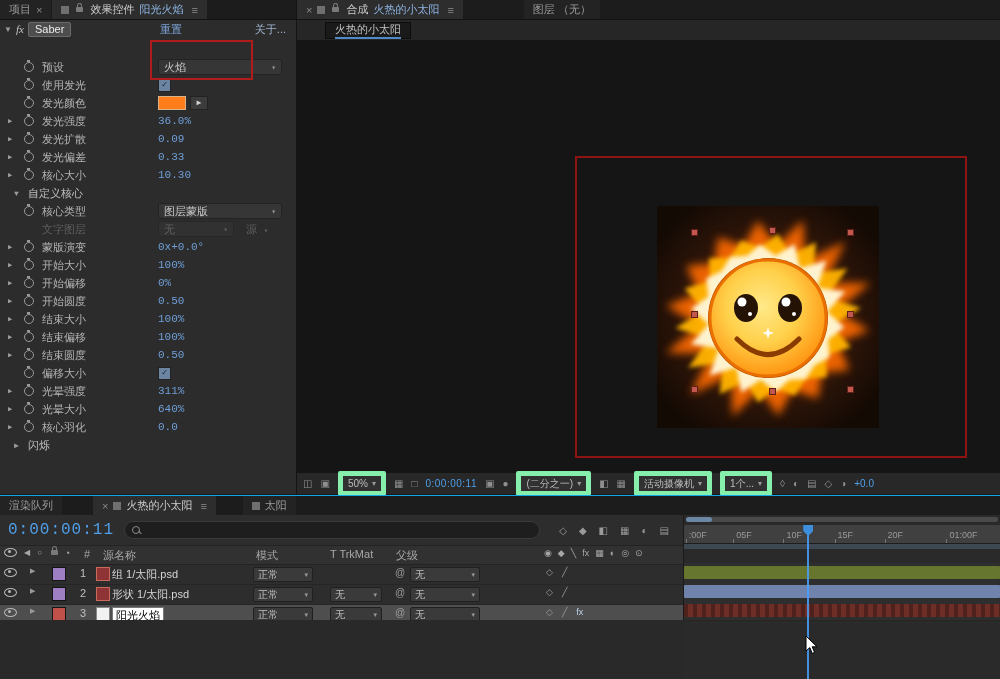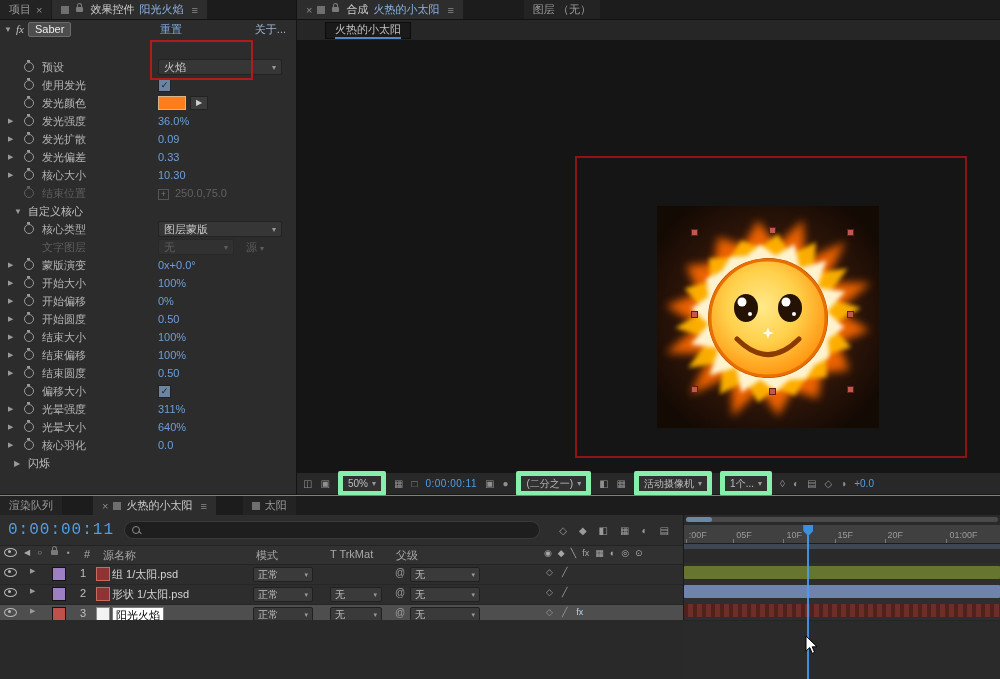--- a/index.html
+++ b/index.html
@@ -23,21 +23,21 @@
   
   #left-panel{left:0;top:0;width:296px;height:494px;background:#2c2c2c;border-right:1px solid #141414;}
   #breadcrumb{height:21px;line-height:21px;padding-left:8px;color:#9a9a9a;background:#2c2c2c;border-bottom:1px solid #242424;}
   #fx-header{height:18px;display:flex;align-items:center;position:relative;padding-left:4px;}
   #fx-header .tri{color:#9a9a9a;font-size:8px;width:12px;}
   .fxbadge{font-family:"Liberation Serif","DejaVu Serif",serif;font-style:italic;color:#c3c3c3;margin-right:4px;}
   .fxname{background:#4d4d4d;border:1px solid #6b6b6b;border-radius:2px;color:#ececec;padding:0 6px;line-height:13px;}
   #reset-link{position:absolute;left:160px;color:#7fa6d9;}
   #about-link{margin-left:auto;padding-right:10px;color:#9fb6cf;}
   #effect-rows{position:absolute;left:0;top:58px;right:0;bottom:0;overflow:hidden;}
-  .erow{height:18px;display:flex;align-items:center;padding-left:8px;}
+  .erow{height:18px;display:flex;align-items:center;padding-left:8px;font-family:Liberation Mono, monospace;}
   .c-arrow{width:16px;font-size:7px;color:#9a9a9a;}
   .c-sw{width:18px;display:flex;align-items:center;}
   .swc{display:inline-block;width:8px;height:8px;border:1px solid #9a9a9a;border-radius:50%;position:relative;}
   .swc::before{content:'';position:absolute;top:-3px;left:2px;width:3px;height:2px;background:#9a9a9a;}
   .c-label{width:116px;color:#b4b4b4;}
   .vnum{color:#6f9fd8;}
   .vpos{color:#616161;}
   .crossh{display:inline-block;border:1px solid #555;color:#777;width:9px;height:9px;line-height:8px;text-align:center;margin-right:6px;font-size:9px;}
   .dd{width:112px;height:14px;background:#363636;border:1px solid #232323;border-radius:2px;display:flex;align-items:center;padding:0 5px;color:#c8c8c8;}
   .dd i{margin-left:auto;font-size:8px;color:#999;}
@@ -202,28 +202,20 @@
         <span class="c-label">发光偏差</span>
         <span class="vnum">0.33</span>
       </div>
       <div class="erow">
         <span class="c-arrow">▶</span>
         <span class="c-sw">
           <span class="swc"></span>
         </span>
         <span class="c-label">核心大小</span>
         <span class="vnum">10.30</span>
-      </div>
-      <div class="erow grayed">
-        <span class="c-arrow"></span>
-        <span class="c-sw">
-          <span class="swc"></span>
-        </span>
-        <span class="c-label">结束位置</span>
-        <span class="vpos"><span class="crossh">+</span>250.0,75.0</span>
       </div>
       <div class="erow group">
         <span class="c-garrow">▼</span>
         <span class="c-glabel">自定义核心</span>
       </div>
       <div class="erow">
         <span class="c-arrow"></span>
         <span class="c-sw">
           <span class="swc"></span>
         </span>

